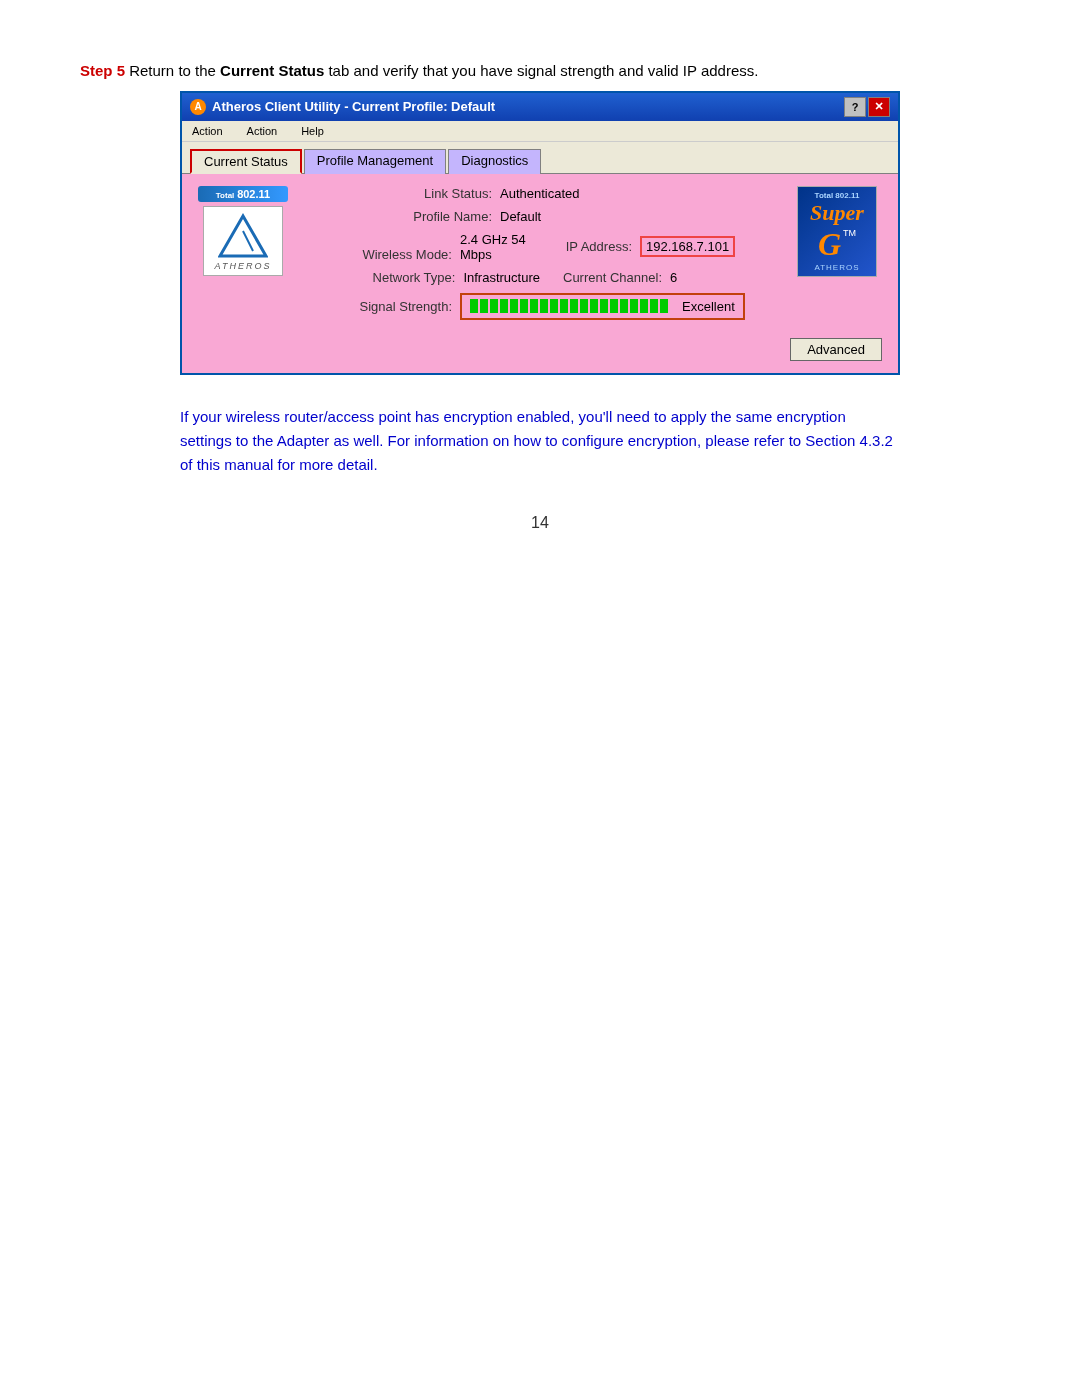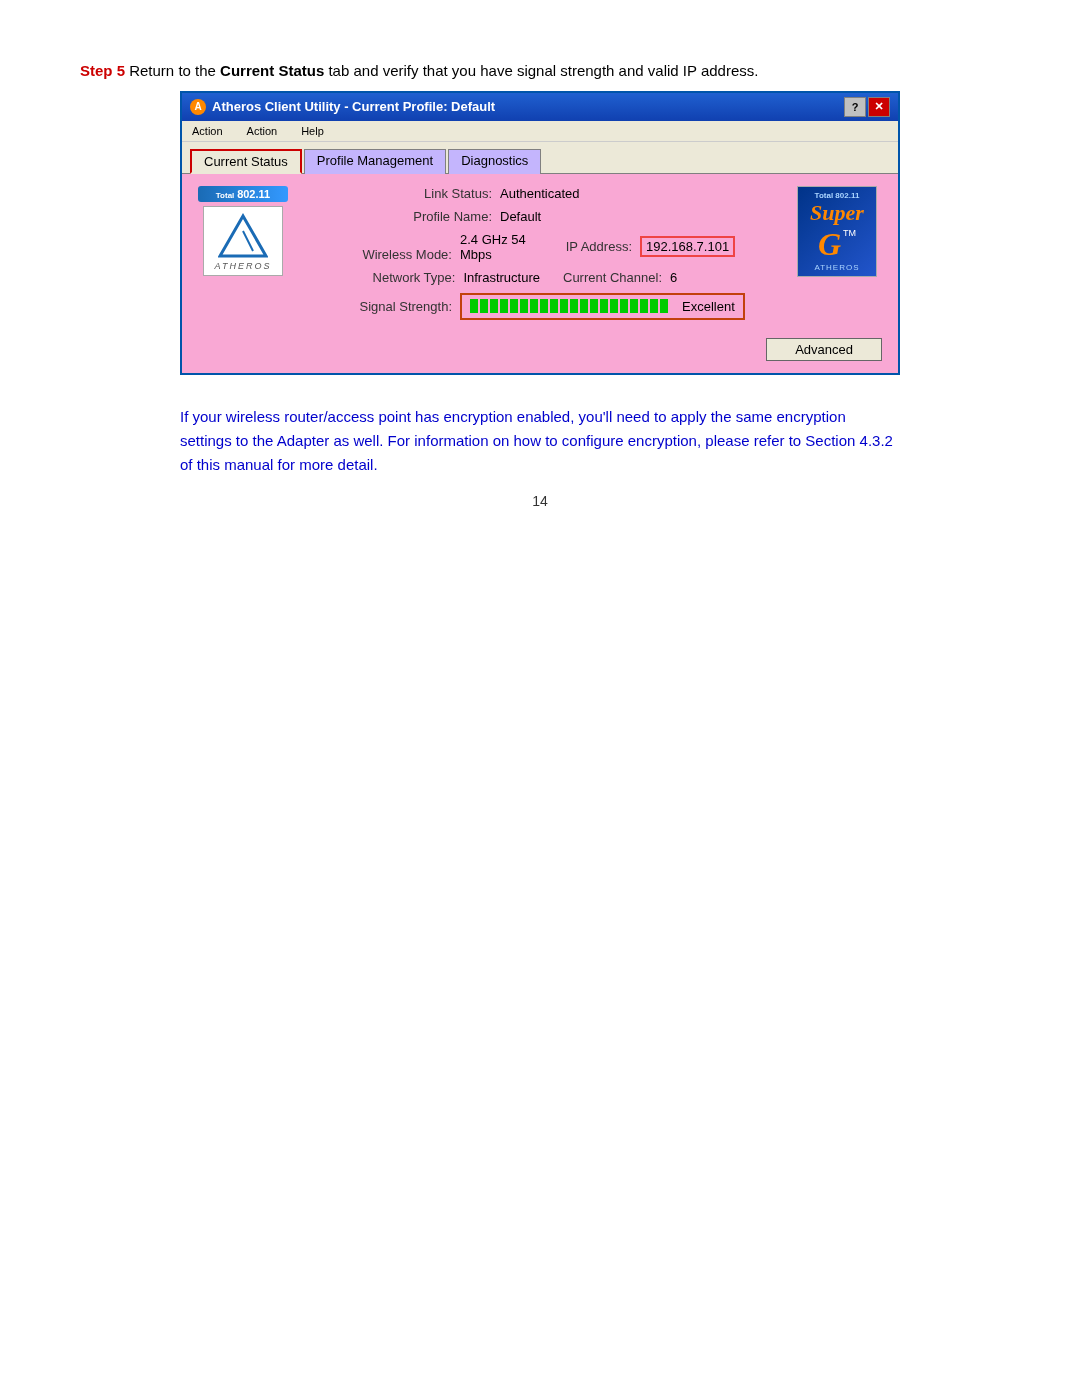--- a/index.html
+++ b/index.html
@@ -258,43 +258,43 @@
       border: 1px solid #aaa;
     }
 
     .bottom-row {
       display: flex;
       justify-content: flex-end;
       padding-top: 8px;
     }
 
     .advanced-btn {
-      padding: 3px 28px;
+      padding: 3px 16px;
       background: #ece9d8;
       border: 1px solid #666;
       font-size: 13px;
       cursor: pointer;
       font-family: Tahoma, Arial, sans-serif;
     }
 
     
     .note-text {
       color: #0000cc;
       font-size: 15px;
       line-height: 1.6;
       margin-top: 20px;
       width: 720px;
       margin-left: auto;
       margin-right: auto;
     }
 
     .page-number {
       text-align: center;
-      margin-top: 16px;
-      font-size: 14px;
+      margin-top: 37px;
+      font-size: 16px;
       color: #333;
     }
 
     .signal-wrapper {
       display: flex;
       align-items: center;
       margin: 6px 0 10px 0;
     }
 
     .signal-outlined {

